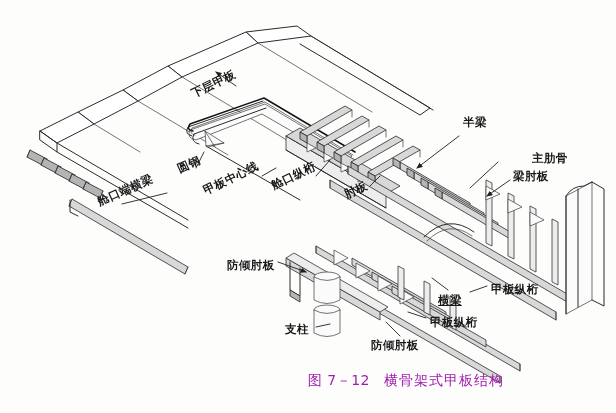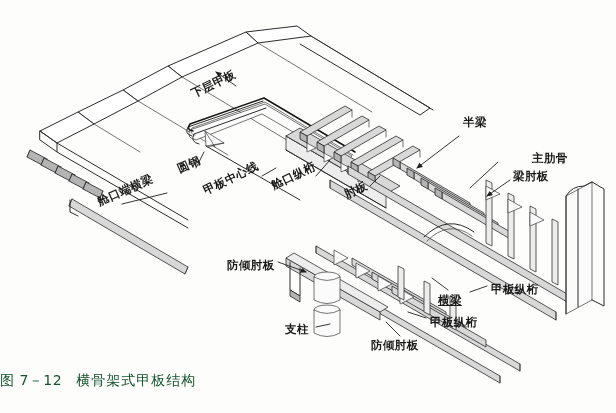--- a/index.html
+++ b/index.html
@@ -33,22 +33,22 @@
     font-family: "DejaVu Sans", "Liberation Sans", sans-serif;
     font-weight: 600;
   }
   .lbl.rot-26 { transform: rotate(-26deg); transform-origin: left center; }
   .lbl.rot-24 { transform: rotate(-24deg); transform-origin: left center; }
   #caption {
     position: absolute;
     left: 0;
     top: 372px;
     width: 504px;
-    text-align: left;
-    color: #14532d;
+    text-align: right;
+    color: #a21caf;
     font-size: 14px;
     letter-spacing: 1px;
     font-family: "DejaVu Sans", "Liberation Sans", sans-serif;
   }
   #caption .num { letter-spacing: 0.5px; }
   #caption .gap { display: inline-block; width: 14px; }
 </style>
 </head>
 <body>
 

